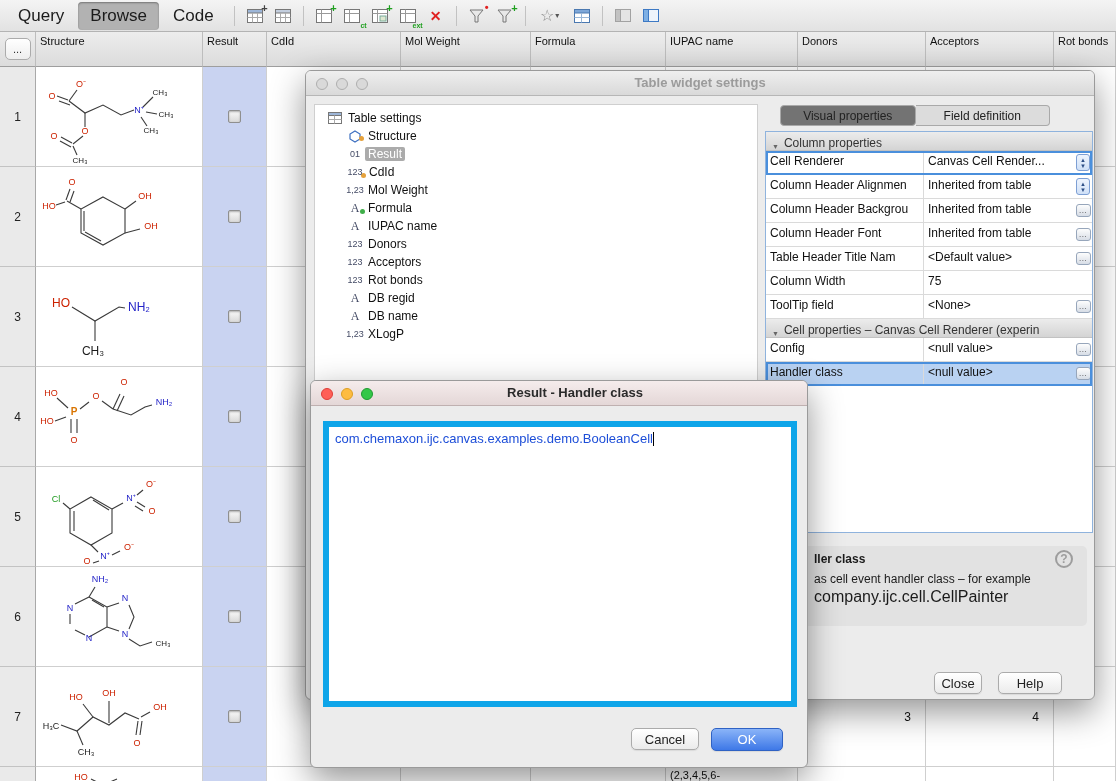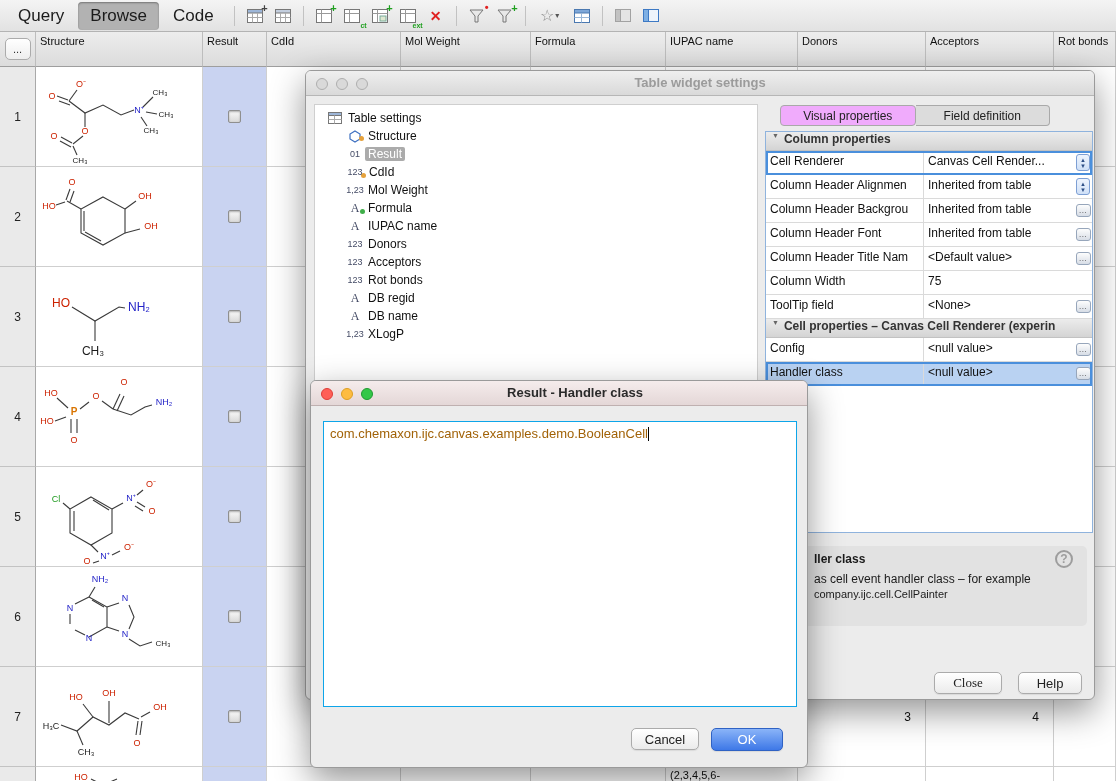--- a/index.html
+++ b/index.html
@@ -76,27 +76,27 @@
   .ticn.serif { font-family:"Liberation Serif", serif; font-size:12px; }
   .dot { position:absolute; width:5px; height:5px; border-radius:50%; right:1px; bottom:2px; }
   .dot.gold { background:#e6a23c; } .dot.green { background:#3fae49; }
   .tlabel { padding:0 3px; }
   .tlabel.sel { background:#ababab; color:#fff; border-radius:2px; }
 
   .rpanel { position:absolute; left:459px; top:30px; width:328px; height:592px; }
   .segtabs { position:absolute; top:4px; left:15px; width:270px; height:21px; display:flex; }
   .seg { flex:1; font-size:12px; color:#222; border:1px solid #a9a9a9; background:#dcdcdc;
          display:flex; align-items:center; justify-content:center; }
-  .seg.on { background:#f0abfc; border-radius:4px; z-index:1; }
+  .seg.on { background:#737373; border-radius:4px; z-index:1; }
   .seg.off { border-left:none; border-radius:0 4px 4px 0; }
   .prop-panel { position:absolute; top:30px; left:0; width:328px; height:402px; background:#fff;
                 border:1px solid #8fb3dd; overflow:hidden; }
   .sechdr { height:19px; background:linear-gradient(#ececec,#d4d4d4); border-bottom:1px solid #c2c2c2;
-            font-size:12px; color:#333; display:flex; align-items:flex-start; padding-left:6px;
-            white-space:nowrap; overflow:hidden;font-weight:bold; }
+            font-size:12px; color:#333; display:flex; align-items:flex-end; padding-left:6px;
+            white-space:nowrap; overflow:hidden; }
   .disc { font-size:7px; color:#666; margin-right:5px; }
   .prow { display:flex; height:24px; border-bottom:1px solid #dadada; font-size:12px; align-items:stretch; }
   .plabel { width:158px; padding:3px 4px 0; border-right:1px solid #dadada; color:#111;
             white-space:nowrap; overflow:hidden; }
   .pvalue { flex:1; padding:3px 4px 0; color:#111; white-space:nowrap; overflow:hidden; }
   .pctl { width:18px; display:flex; align-items:center; justify-content:center; }
   .prow.focused { outline:2px solid #4a8fdc; outline-offset:-2px; }
   .prow.selected { background:#b9d2f2; outline:2px solid #4a8fdc; outline-offset:-2px; }
   .ell { width:15px; height:13px; border:1px solid #97a6bb; border-radius:3px;
          background:linear-gradient(#fdfdfd,#d7dde6); font-size:8px; line-height:6px; color:#333;
@@ -105,30 +105,30 @@
              background:linear-gradient(#eef4fd,#cfe0f7); display:flex; flex-direction:column;
              align-items:center; justify-content:center; }
   .stepper i { font-style:normal; font-size:6px; line-height:6px; color:#2d4f86; }
   .helpbox { position:absolute; top:445px; left:4px; width:318px; height:80px; background:#e2e2e2;
              border-radius:5px; }
   .help-title { position:absolute; left:45px; top:6px; font-size:12px; font-weight:bold; color:#1b1b1b; }
   .help-q { position:absolute; right:14px; top:4px; width:18px; height:18px; border-radius:50%;
             border:2px solid #9d9d9d; color:#9d9d9d; font-weight:bold; font-size:12px;
             display:flex; align-items:center; justify-content:center; }
   .help-l1 { position:absolute; left:45px; top:26px; font-size:12px; color:#1b1b1b; }
-  .help-l2 { position:absolute; left:45px; top:42px; font-size:11px; color:#1b1b1b; }
+  .help-l2 { position:absolute; left:45px; top:42px; font-size:16px; color:#1b1b1b; }
   .dlgbtns { position:absolute; left:628px; top:601px; display:flex; gap:16px; }
   .btn { background:linear-gradient(#ffffff,#ebebeb); border:1px solid #ababab; border-radius:5px;
          font-size:13px; color:#222; height:22px; box-shadow:0 1px 1px rgba(0,0,0,.08); }
-  .btn.close { width:68px;font-family:Liberation Serif, serif; } .btn.help { width:64px; }
+  .btn.close { width:48px; } .btn.help { width:64px; }
 
   
   .handler { left:310px; top:380px; width:498px; height:388px; }
   .hd-text { position:absolute; left:12px; top:40px; width:474px; height:286px; background:#fff;
-             border:1px solid #0ea5e9; padding:4px 6px; font-size:13px; color:#a16207; text-align:left; }
+             border:6px solid #0ea5e9; padding:4px 6px; font-size:13px; color:#1d4ed8; text-align:left; }
   .caret-bar { display:inline-block; width:1.5px; height:14px; background:#000; vertical-align:text-bottom; }
   .hd-btns { position:absolute; left:320px; top:347px; display:flex; gap:12px; }
   .btn.cancel { width:68px; }
   .btn.ok { width:72px; height:23px; background:linear-gradient(#8ab4f8,#3e78e7);
             border:1px solid #2f62c4; color:#fff;text-align:center; }
 </style>
 </head>
 <body>
 
 <div class="screen">
@@ -621,21 +621,21 @@
             </div>
         </div>
         <div class="prow">
           <div class="plabel">Column Header Font</div>
           <div class="pvalue">Inherited from table</div>
           <div class="pctl">
               <button class="ell">...</button>
             </div>
         </div>
         <div class="prow">
-          <div class="plabel">Column Header Title Nam</div>
+          <div class="plabel">Table Header Title Nam</div>
           <div class="pvalue">&lt;Default value&gt;</div>
           <div class="pctl">
               <button class="ell">...</button>
             </div>
         </div>
         <div class="prow">
           <div class="plabel">Column Width</div>
           <div class="pvalue">75</div>
           <div class="pctl"></div>
         </div>

